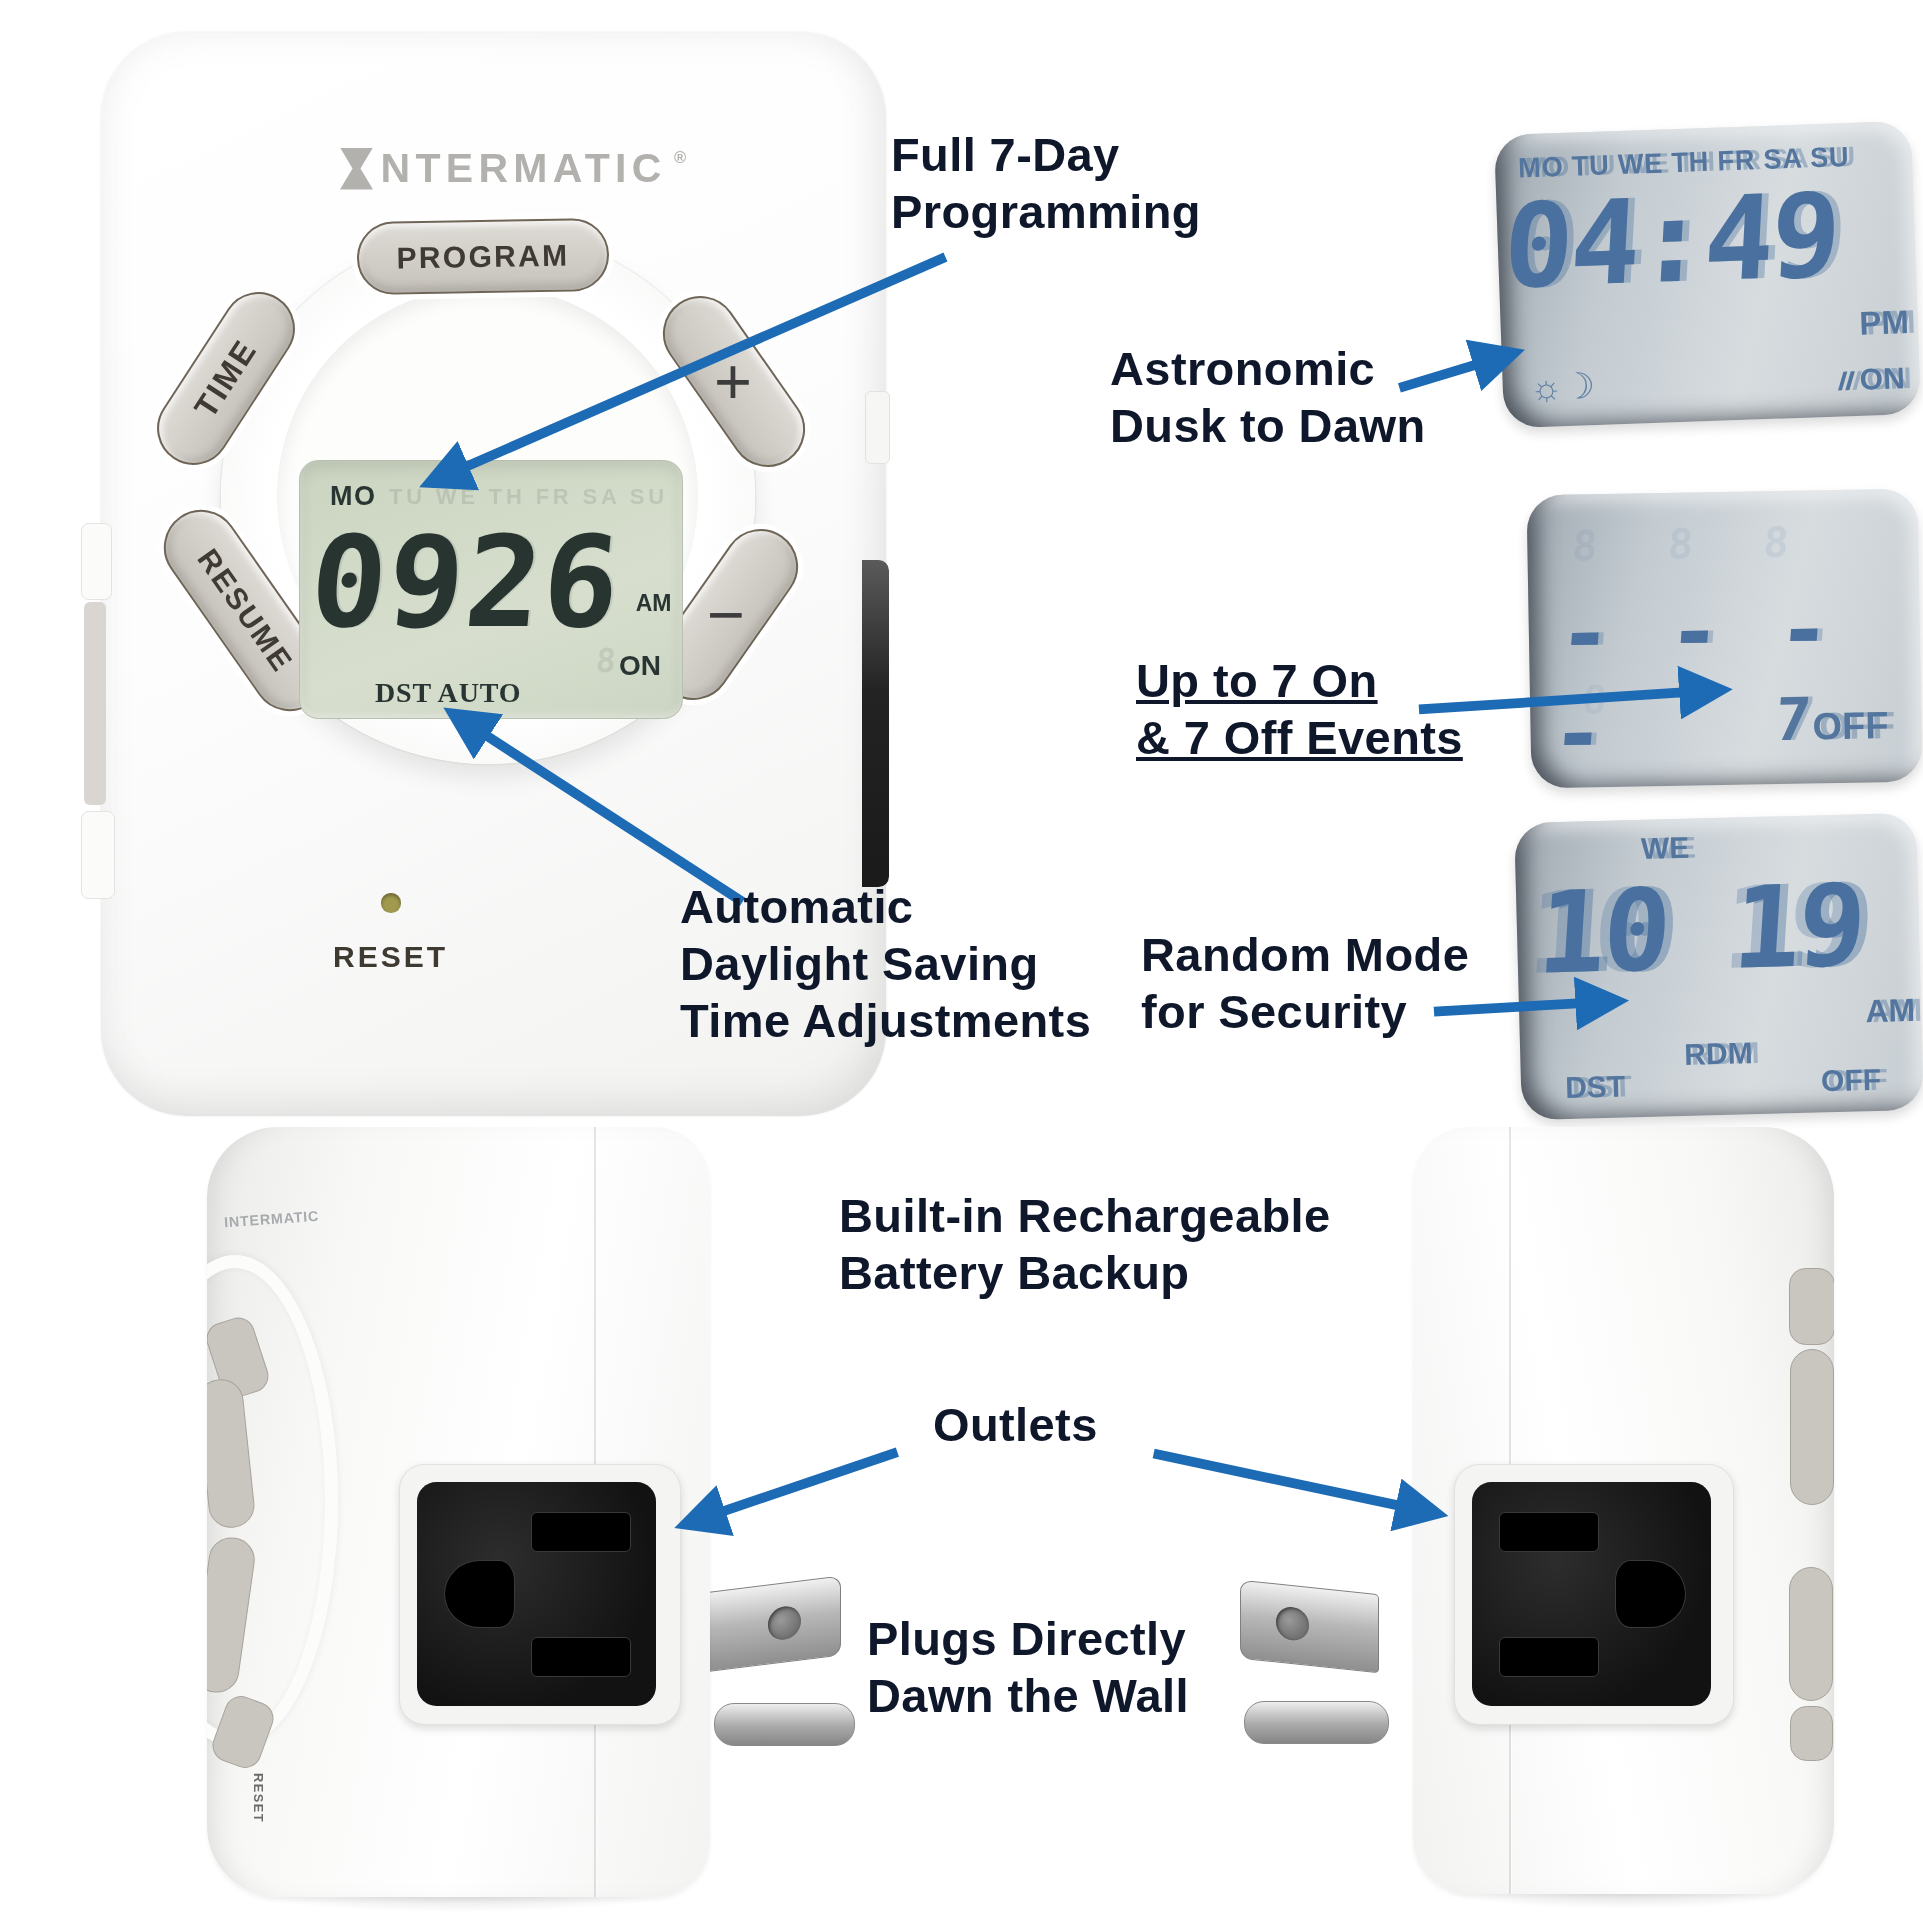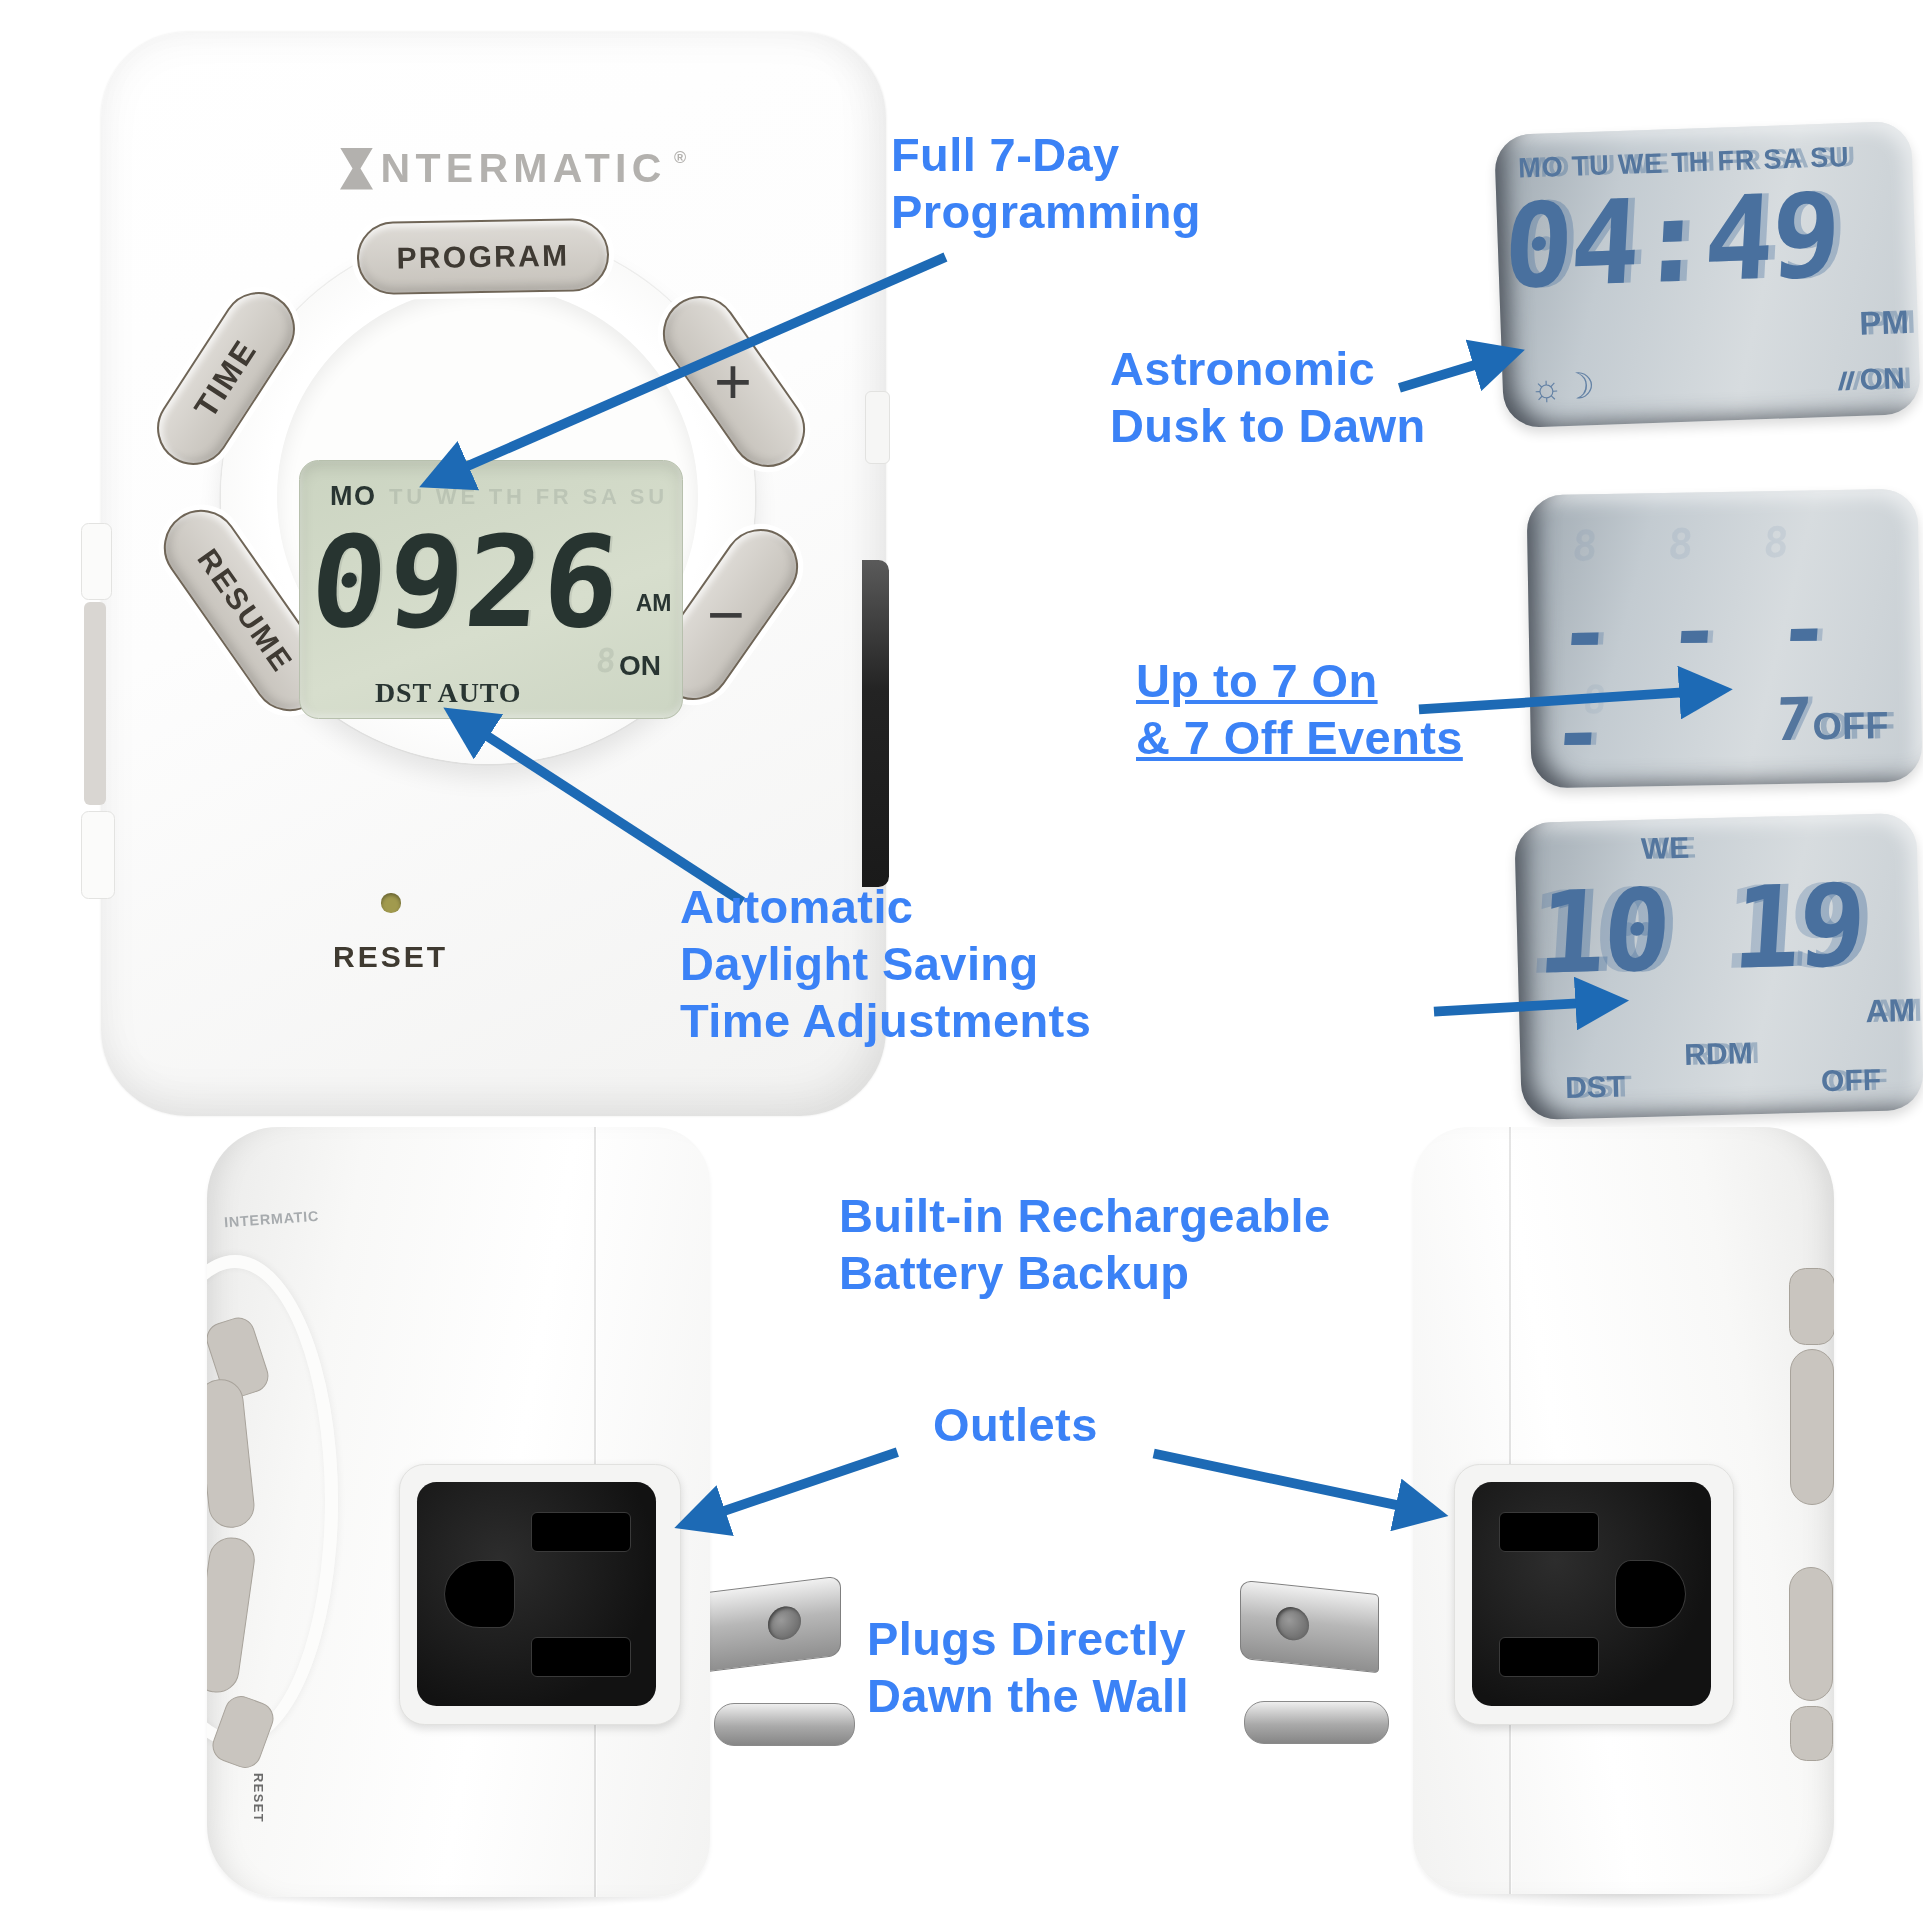--- a/index.html
+++ b/index.html
@@ -1,19 +1,19 @@
 <!DOCTYPE html>
 <html style="font-size:12px"><head>
 <meta charset="utf-8">
 <style>
   html,body{margin:0;padding:0;background:#ffffff;}
   body{width:1924px;height:1924px;overflow:hidden;position:relative;
        font-family:"Liberation Sans", sans-serif;color:#111;}
   #canvas{position:absolute;left:0;top:0;width:1924px;height:1924px;background:#fff;}
-  .caption{position:absolute;font-size:47px;font-weight:700;line-height:57px;color:#3b82f6;letter-spacing:0.4px;z-index:45;}
+  .caption{position:absolute;font-size:47px;font-weight:700;line-height:57px;color:#0f172a;letter-spacing:0.4px;z-index:45;}
   .arrows{position:absolute;left:0;top:0;z-index:40;pointer-events:none;}
 
   
   .timer-front{position:absolute;left:101px;top:32px;width:785px;height:1084px;border-radius:86px;
       background:linear-gradient(155deg,#ffffff 0%,#fdfdfd 45%,#f2f2f1 100%);
       box-shadow:inset 0 0 45px rgba(0,0,0,.05), inset -12px -16.5px 41px rgba(0,0,0,.06), 0 0 2.3px #e6e6e5;
       z-index:10;}
   .logo{position:absolute;left:239px;top:113px;display:flex;align-items:center;gap:7.5px;}
   .hourglass{display:inline-block;width:33px;height:42px;background:#b3b1ae;
       clip-path:polygon(0 0,100% 0,62% 50%,100% 100%,0 100%,38% 50%);}
@@ -255,20 +255,24 @@
   </div>
   <div class="caption" style="left:1136px;top:652px;text-decoration:underline;">
     <div>Up to 7 On</div>
     <div>&amp; 7 Off Events</div>
   </div>
   <div class="caption" style="left:680px;top:878px;">
     <div>Automatic</div>
     <div>Daylight Saving</div>
     <div>Time Adjustments</div>
   </div>
+  <div class="caption" style="left:1141px;top:926px;">
+    <div>Random Mode</div>
+    <div>for Security</div>
+  </div>
   <div class="caption" style="left:839px;top:1187px;">
     <div>Built-in Rechargeable</div>
     <div>Battery Backup</div>
   </div>
   <div class="caption" style="left:933px;top:1396px;">
     <div>Outlets</div>
   </div>
   <div class="caption" style="left:867px;top:1610px;">
     <div>Plugs Directly</div>
     <div>Dawn the Wall</div>

